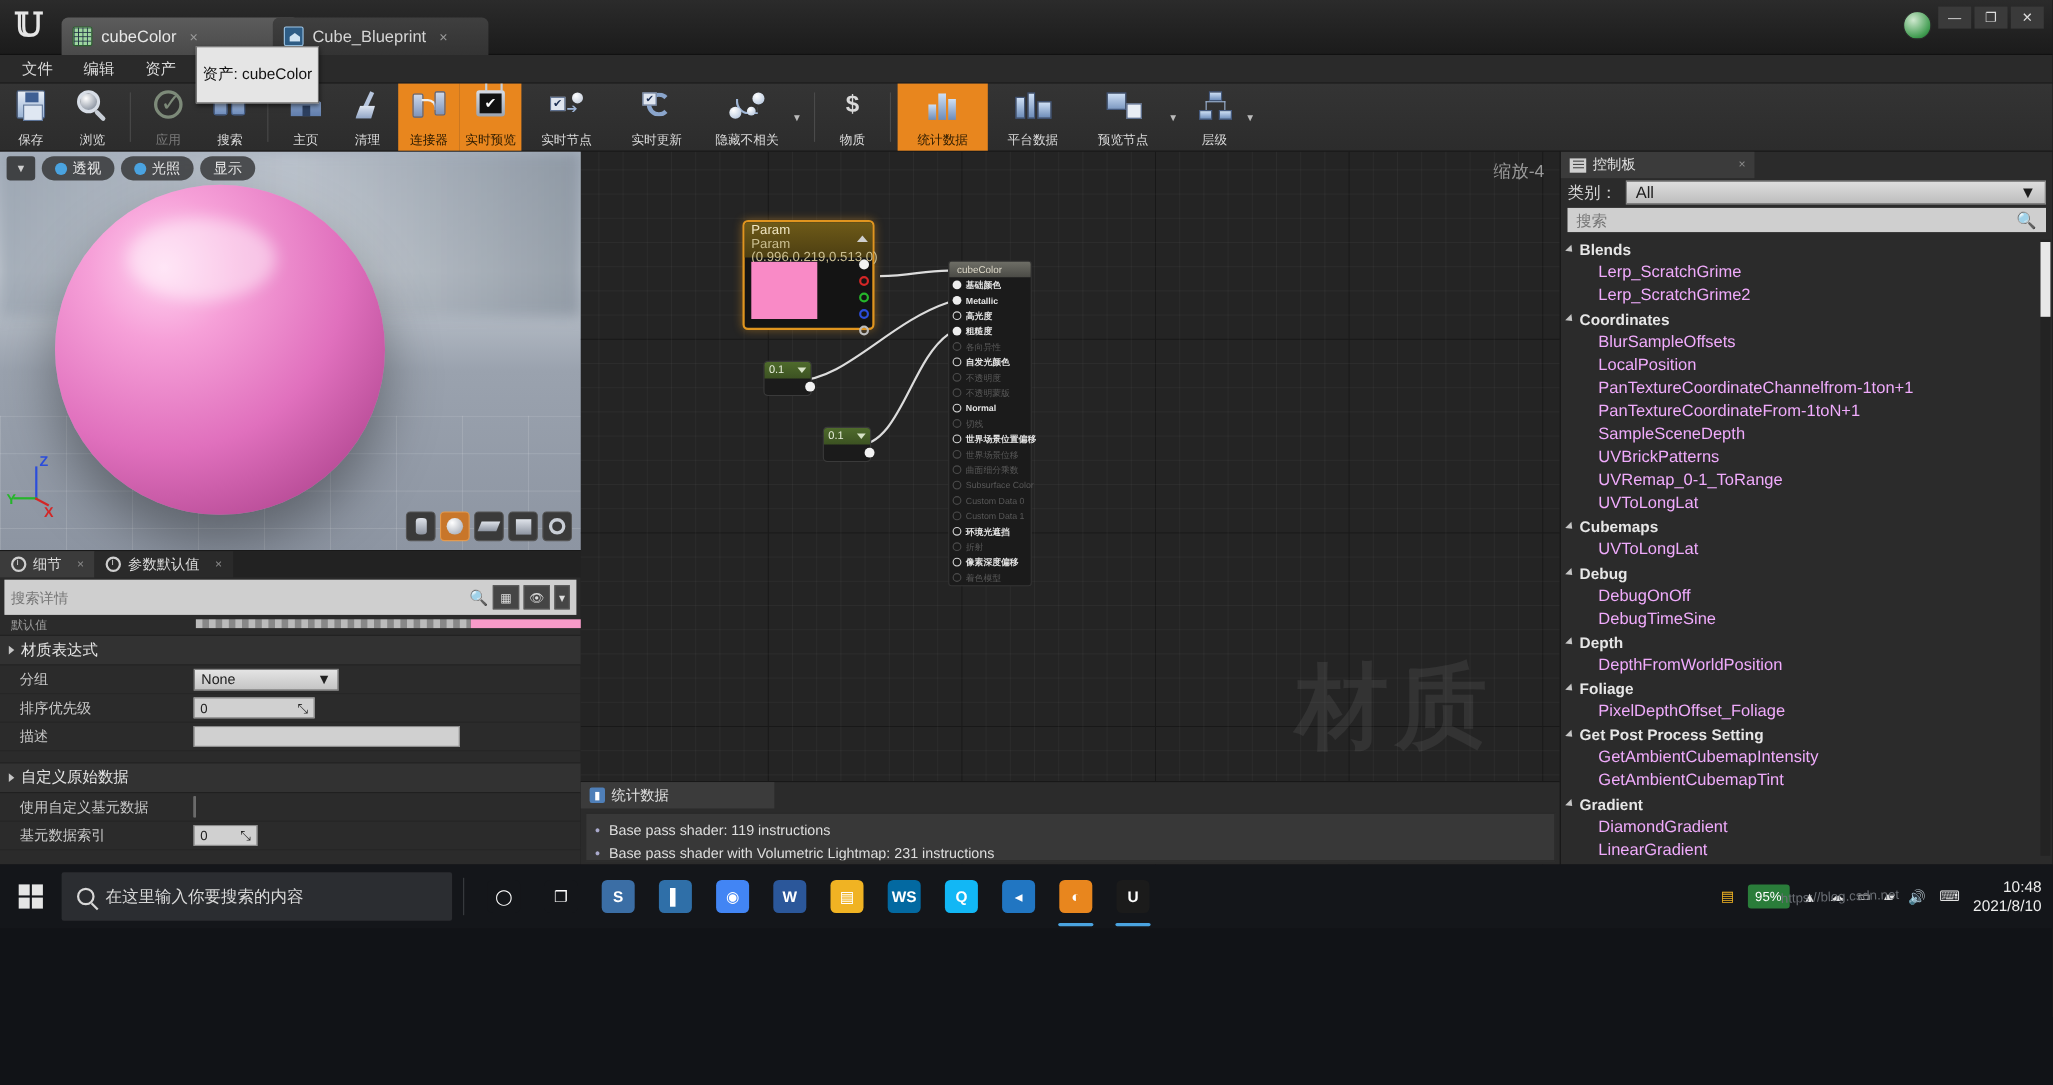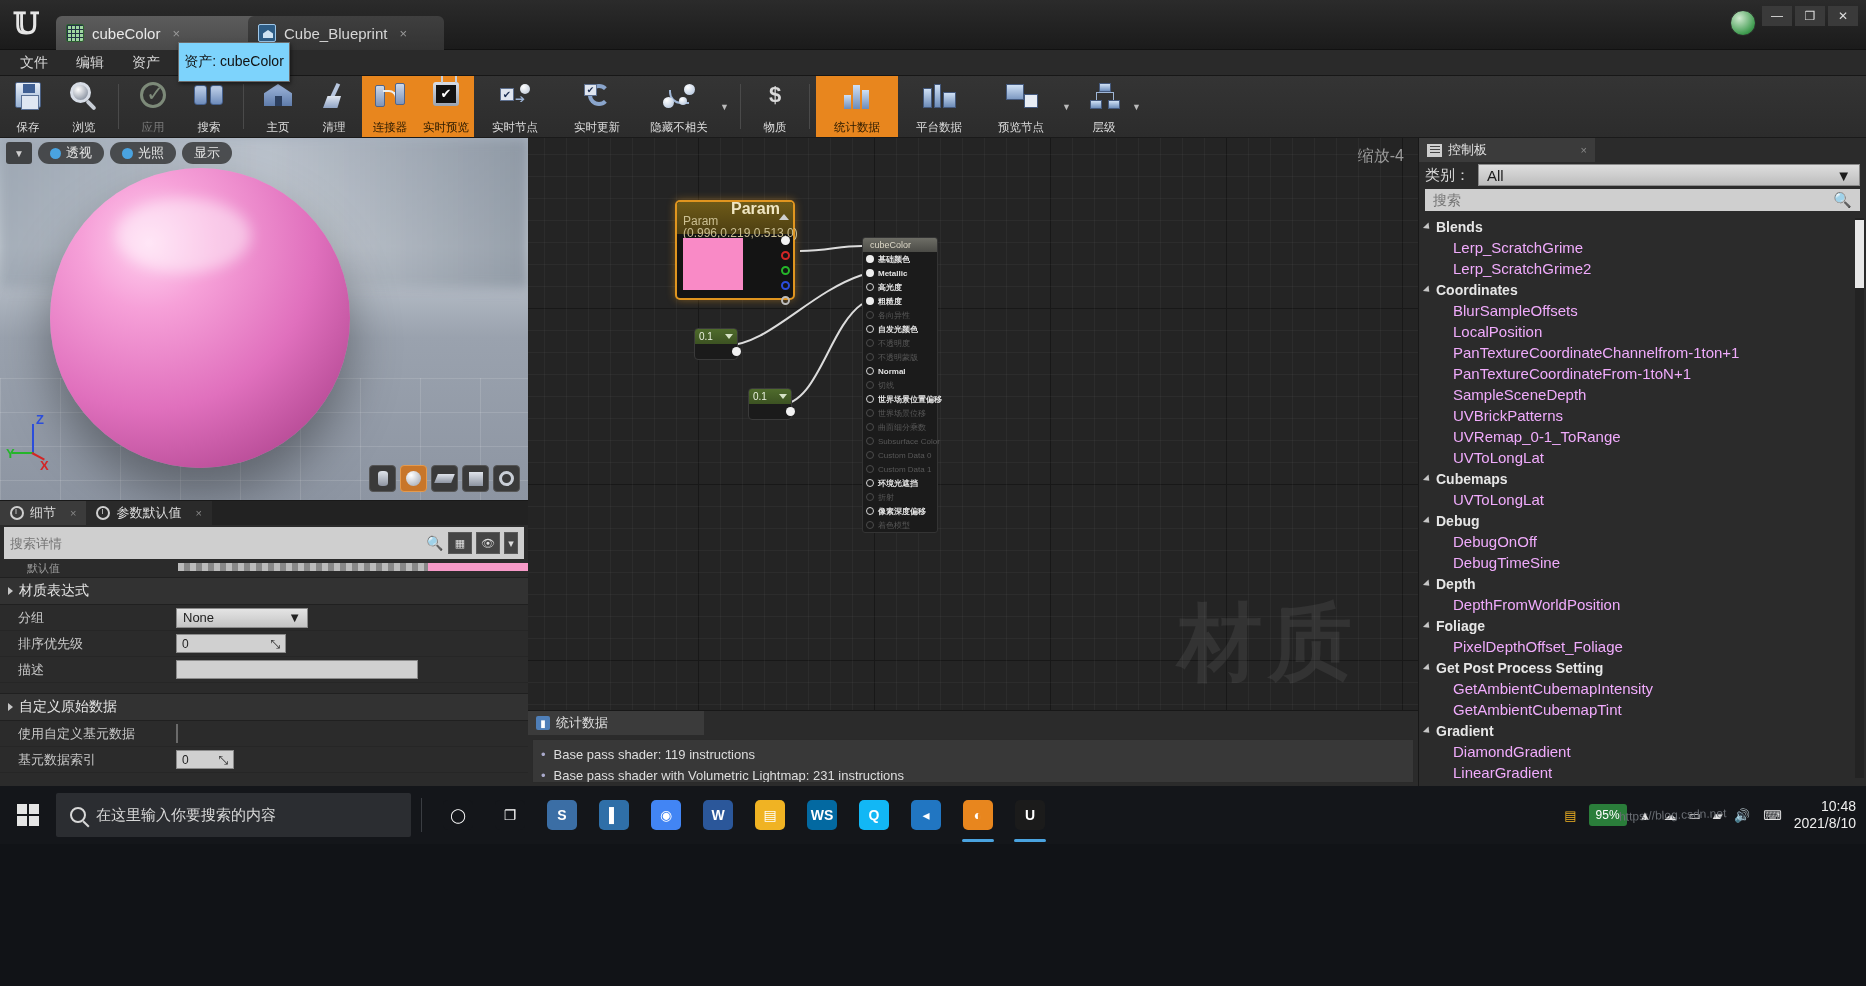--- a/index.html
+++ b/index.html
@@ -48,22 +48,22 @@
 
   
   .menubar{
     position:absolute; left:0; top:50px; width:1866px; height:26px;
     background:#2a2a2a; display:flex; align-items:center; padding-left:6px;
     border-bottom:1px solid #171717;
   }
   .menu-item{ color:#d8d8d8; font-size:14px; padding:3px 14px; }
 
   .tooltip{
-    position:absolute; left:178px; top:42px; width:112px; height:40px;
-    background:#7dd3fc; border:1px solid #6b6b6b;
+    position:absolute; left:178px; top:42px; width:112px; height:52px;
+    background:#e5e5e5; border:1px solid #6b6b6b;
     color:#111; font-size:14px; display:flex; align-items:center; justify-content:center;
     z-index:40; box-shadow:1px 2px 4px rgba(0,0,0,.5);
   }
 
   
   .toolbar{
     position:absolute; left:0; top:76px; width:1866px; height:62px;
     background:linear-gradient(#343434,#2c2c2c); border-bottom:1px solid #1a1a1a;
     display:flex; align-items:stretch;
   }
@@ -207,21 +207,21 @@
     position:relative; flex:none; }
   .ptab .ic:after{ content:"i"; position:absolute; left:3px; top:-2px; font-size:9px; color:#cfcfcf;}
   .ptab .x{ color:#888; font-size:11px; margin-left:8px;}
   .searchrow{ height:28px; margin:2px 4px 0 4px; background:#cfcfcf; display:flex;
     align-items:center; padding:16px 6px; }
   .searchrow input{ flex:1; border:0; background:transparent; outline:none;
     font-size:13px; color:#333; font-family:"Liberation Sans",sans-serif;}
   .mini-btn{ width:24px; height:22px; background:#454545; border:1px solid #5a5a5a;
     margin-left:4px; display:flex; align-items:center; justify-content:center; color:#ddd; font-size:11px;}
   .cutrow{ height:16px; margin-top:2px; display:flex; }
-  .cutrow .lft{ width:176px; color:#9a9a9a; font-size:11px; padding-left:27px; overflow:hidden;}
+  .cutrow .lft{ width:176px; color:#9a9a9a; font-size:11px; padding-left:10px; overflow:hidden;}
   .cutrow .rgt{ flex:1; position:relative; }
   .checker{ position:absolute; left:2px; top:2px; width:250px; height:8px;
     background-image:linear-gradient(90deg,#bbb 50%,#888 50%); background-size:12px 8px;}
   .pinkbar{ position:absolute; left:252px; top:2px; width:180px; height:8px; background:#f79ac8;}
   .sect-head{ display:flex; align-items:center; gap:6px; height:28px; padding-left:8px;
     color:#e3e3e3; font-size:14px; border-top:1px solid #202020; border-bottom:1px solid #202020;
     background:#323232; }
   .tri{ width:0; height:0; border-left:5px solid #c6c6c6; border-top:4px solid transparent;
     border-bottom:4px solid transparent; }
   .prow{ display:flex; align-items:center; height:26px; border-bottom:1px solid #262626;}
@@ -252,21 +252,21 @@
   .watermark{ position:absolute; right:60px; bottom:150px; color:rgba(255,255,255,.07);
     font-size:84px; font-weight:bold; letter-spacing:6px; }
 
   .node-param{
     position:absolute; left:147px; top:62px; width:120px; height:100px;
     border:2px solid #e0951f; border-radius:5px; background:#141414;
     box-shadow:0 0 9px rgba(224,149,31,.45);
   }
   .np-head{ height:32px; background:linear-gradient(#6e5a18,#4d3f12); padding:1px 6px;
     border-radius:3px 3px 0 0; position:relative; }
-  .np-title{ color:#f0e6c2; font-size:16px; font-weight:bold; line-height:12px;margin-left:48px;}
+  .np-title{ color:#f0e6c2; font-size:12px; font-weight:normal; line-height:12px;}
   .np-sub{ color:#cbbf92; font-size:12px; line-height:12px;}
   .np-collapse{ position:absolute; right:4px; top:12px; width:0;height:0;
     border-left:5px solid transparent;border-right:5px solid transparent;border-bottom:6px solid #cfcfcf;}
   .np-swatch{ position:absolute; left:6px; top:36px; width:60px; height:52px; background:#f98ac6; }
   .np-pins{ position:absolute; right:3px; top:34px; display:flex; flex-direction:column; gap:6px; }
   .pin{ width:9px; height:9px; border-radius:50%; }
   .pin.white{ background:#f2f2f2; }
   .pin.r{ border:2px solid #d32626; } .pin.g{ border:2px solid #25b52a; }
   .pin.b{ border:2px solid #2b4ddb; } .pin.a{ border:2px solid #bdbdbd; }
 

